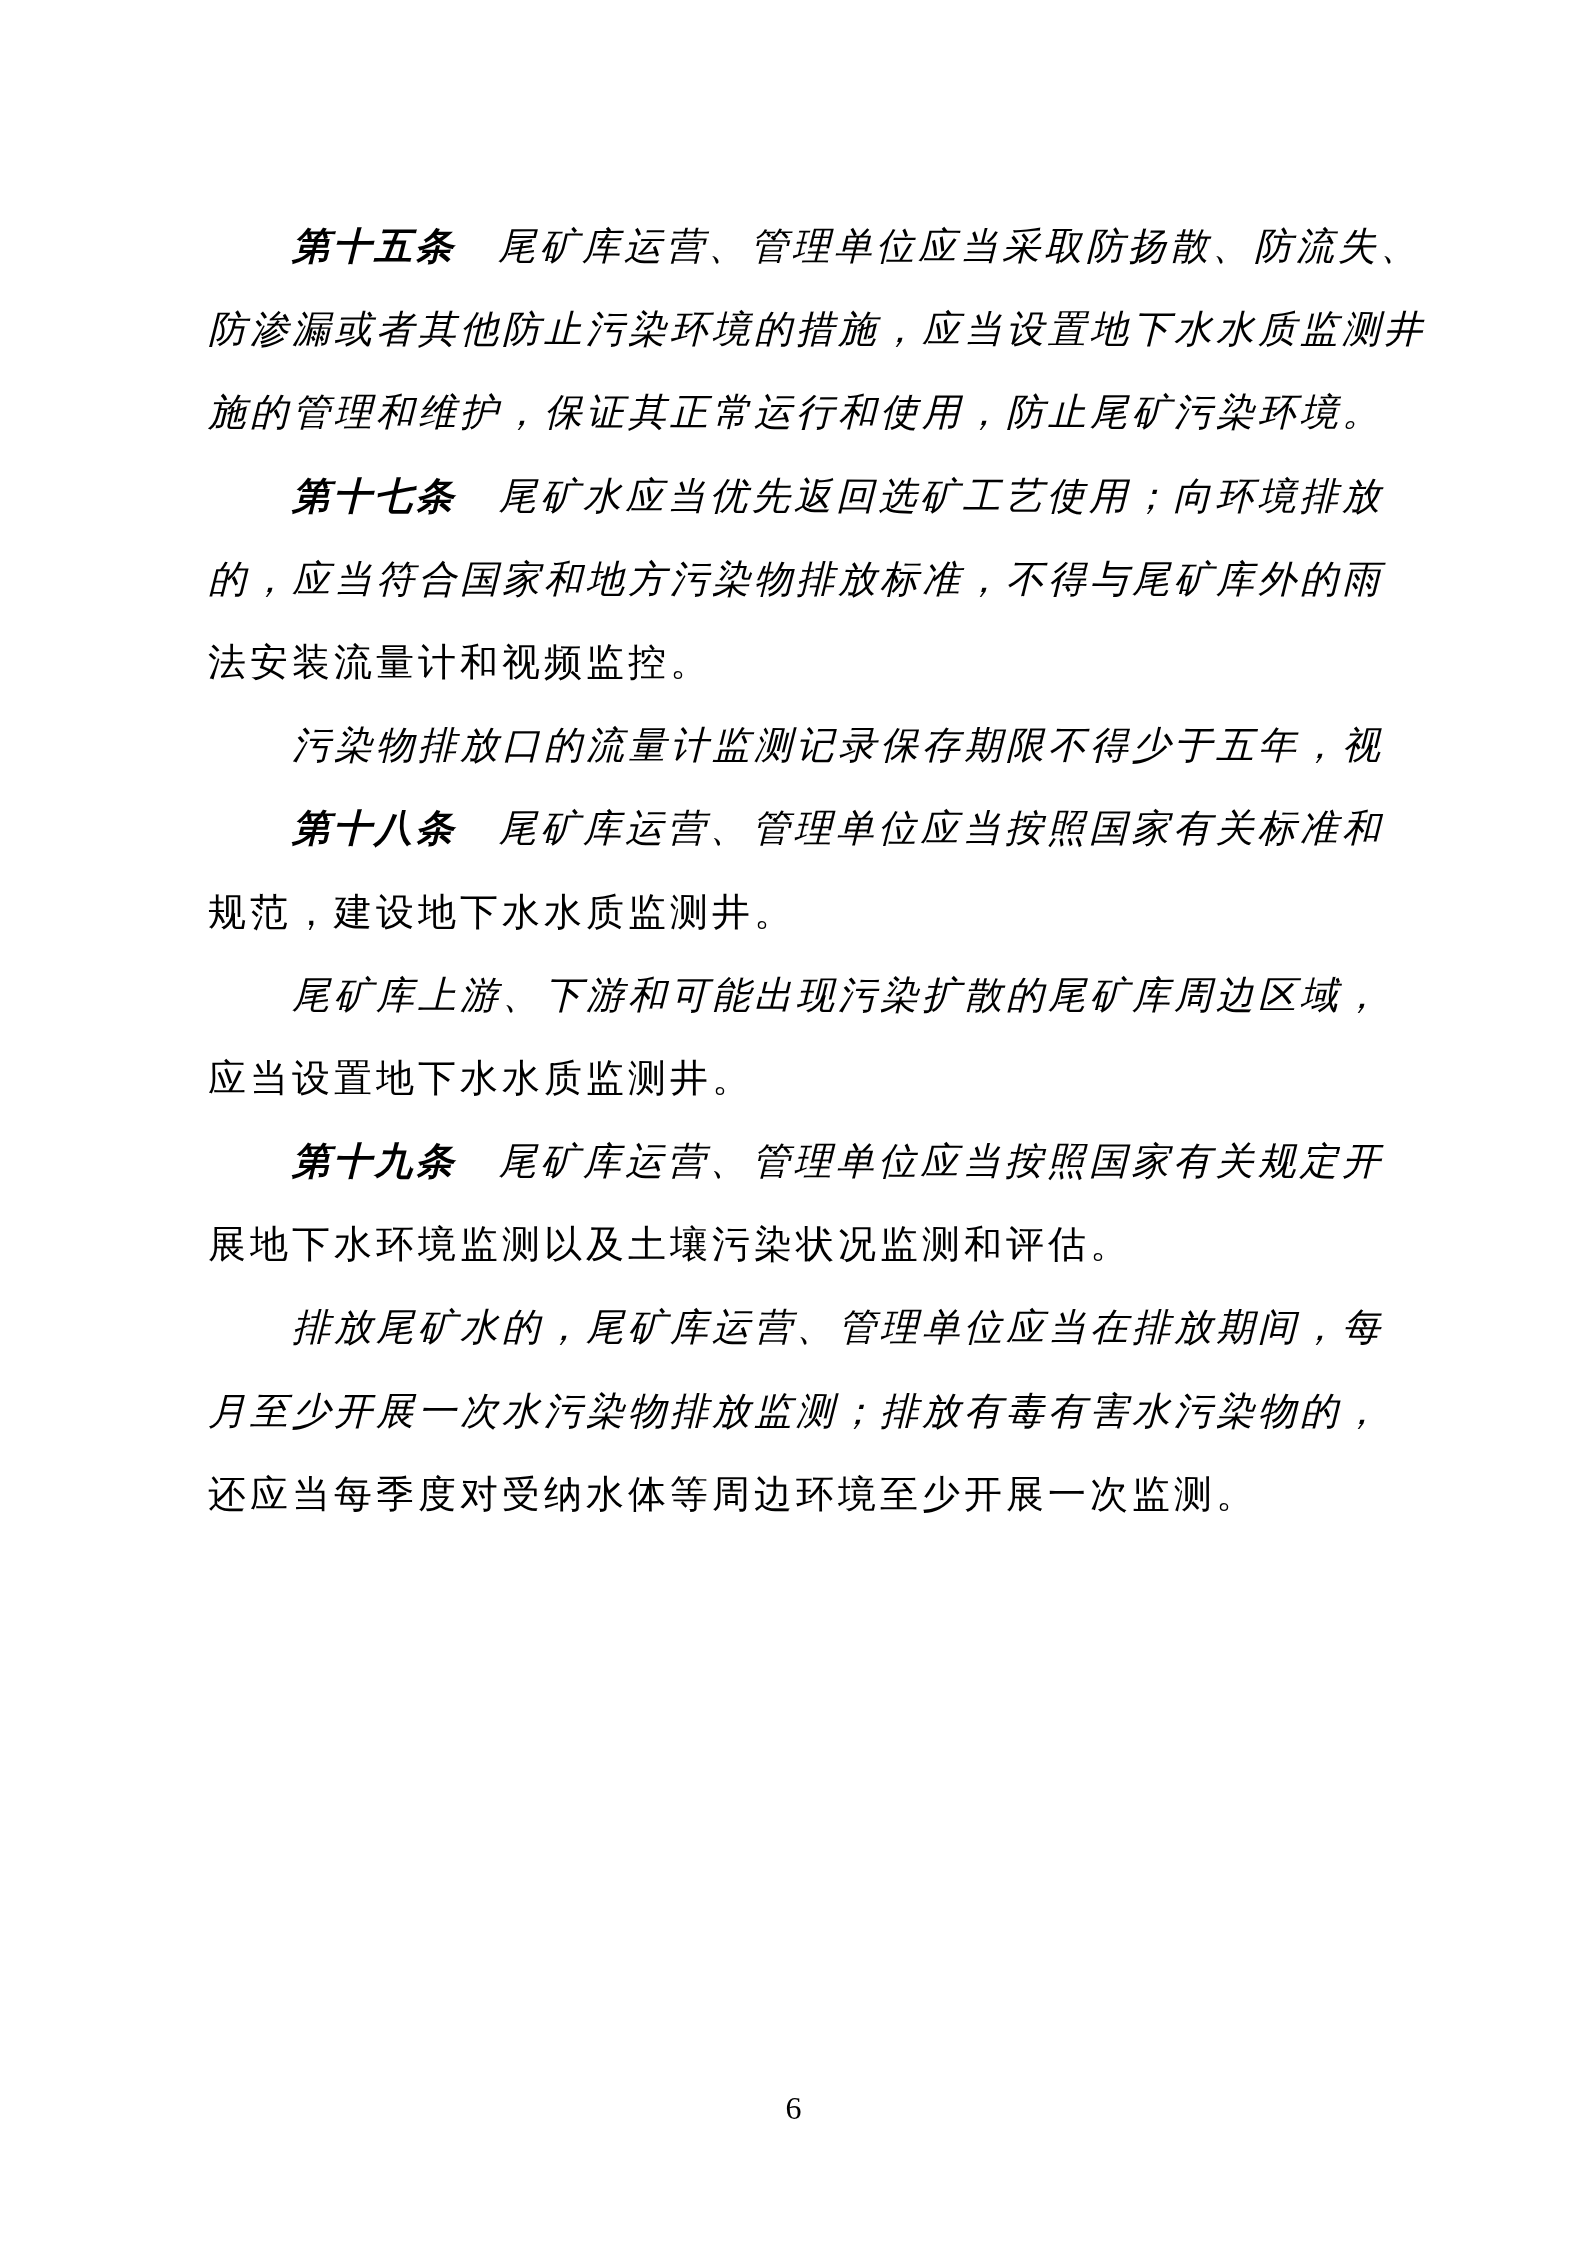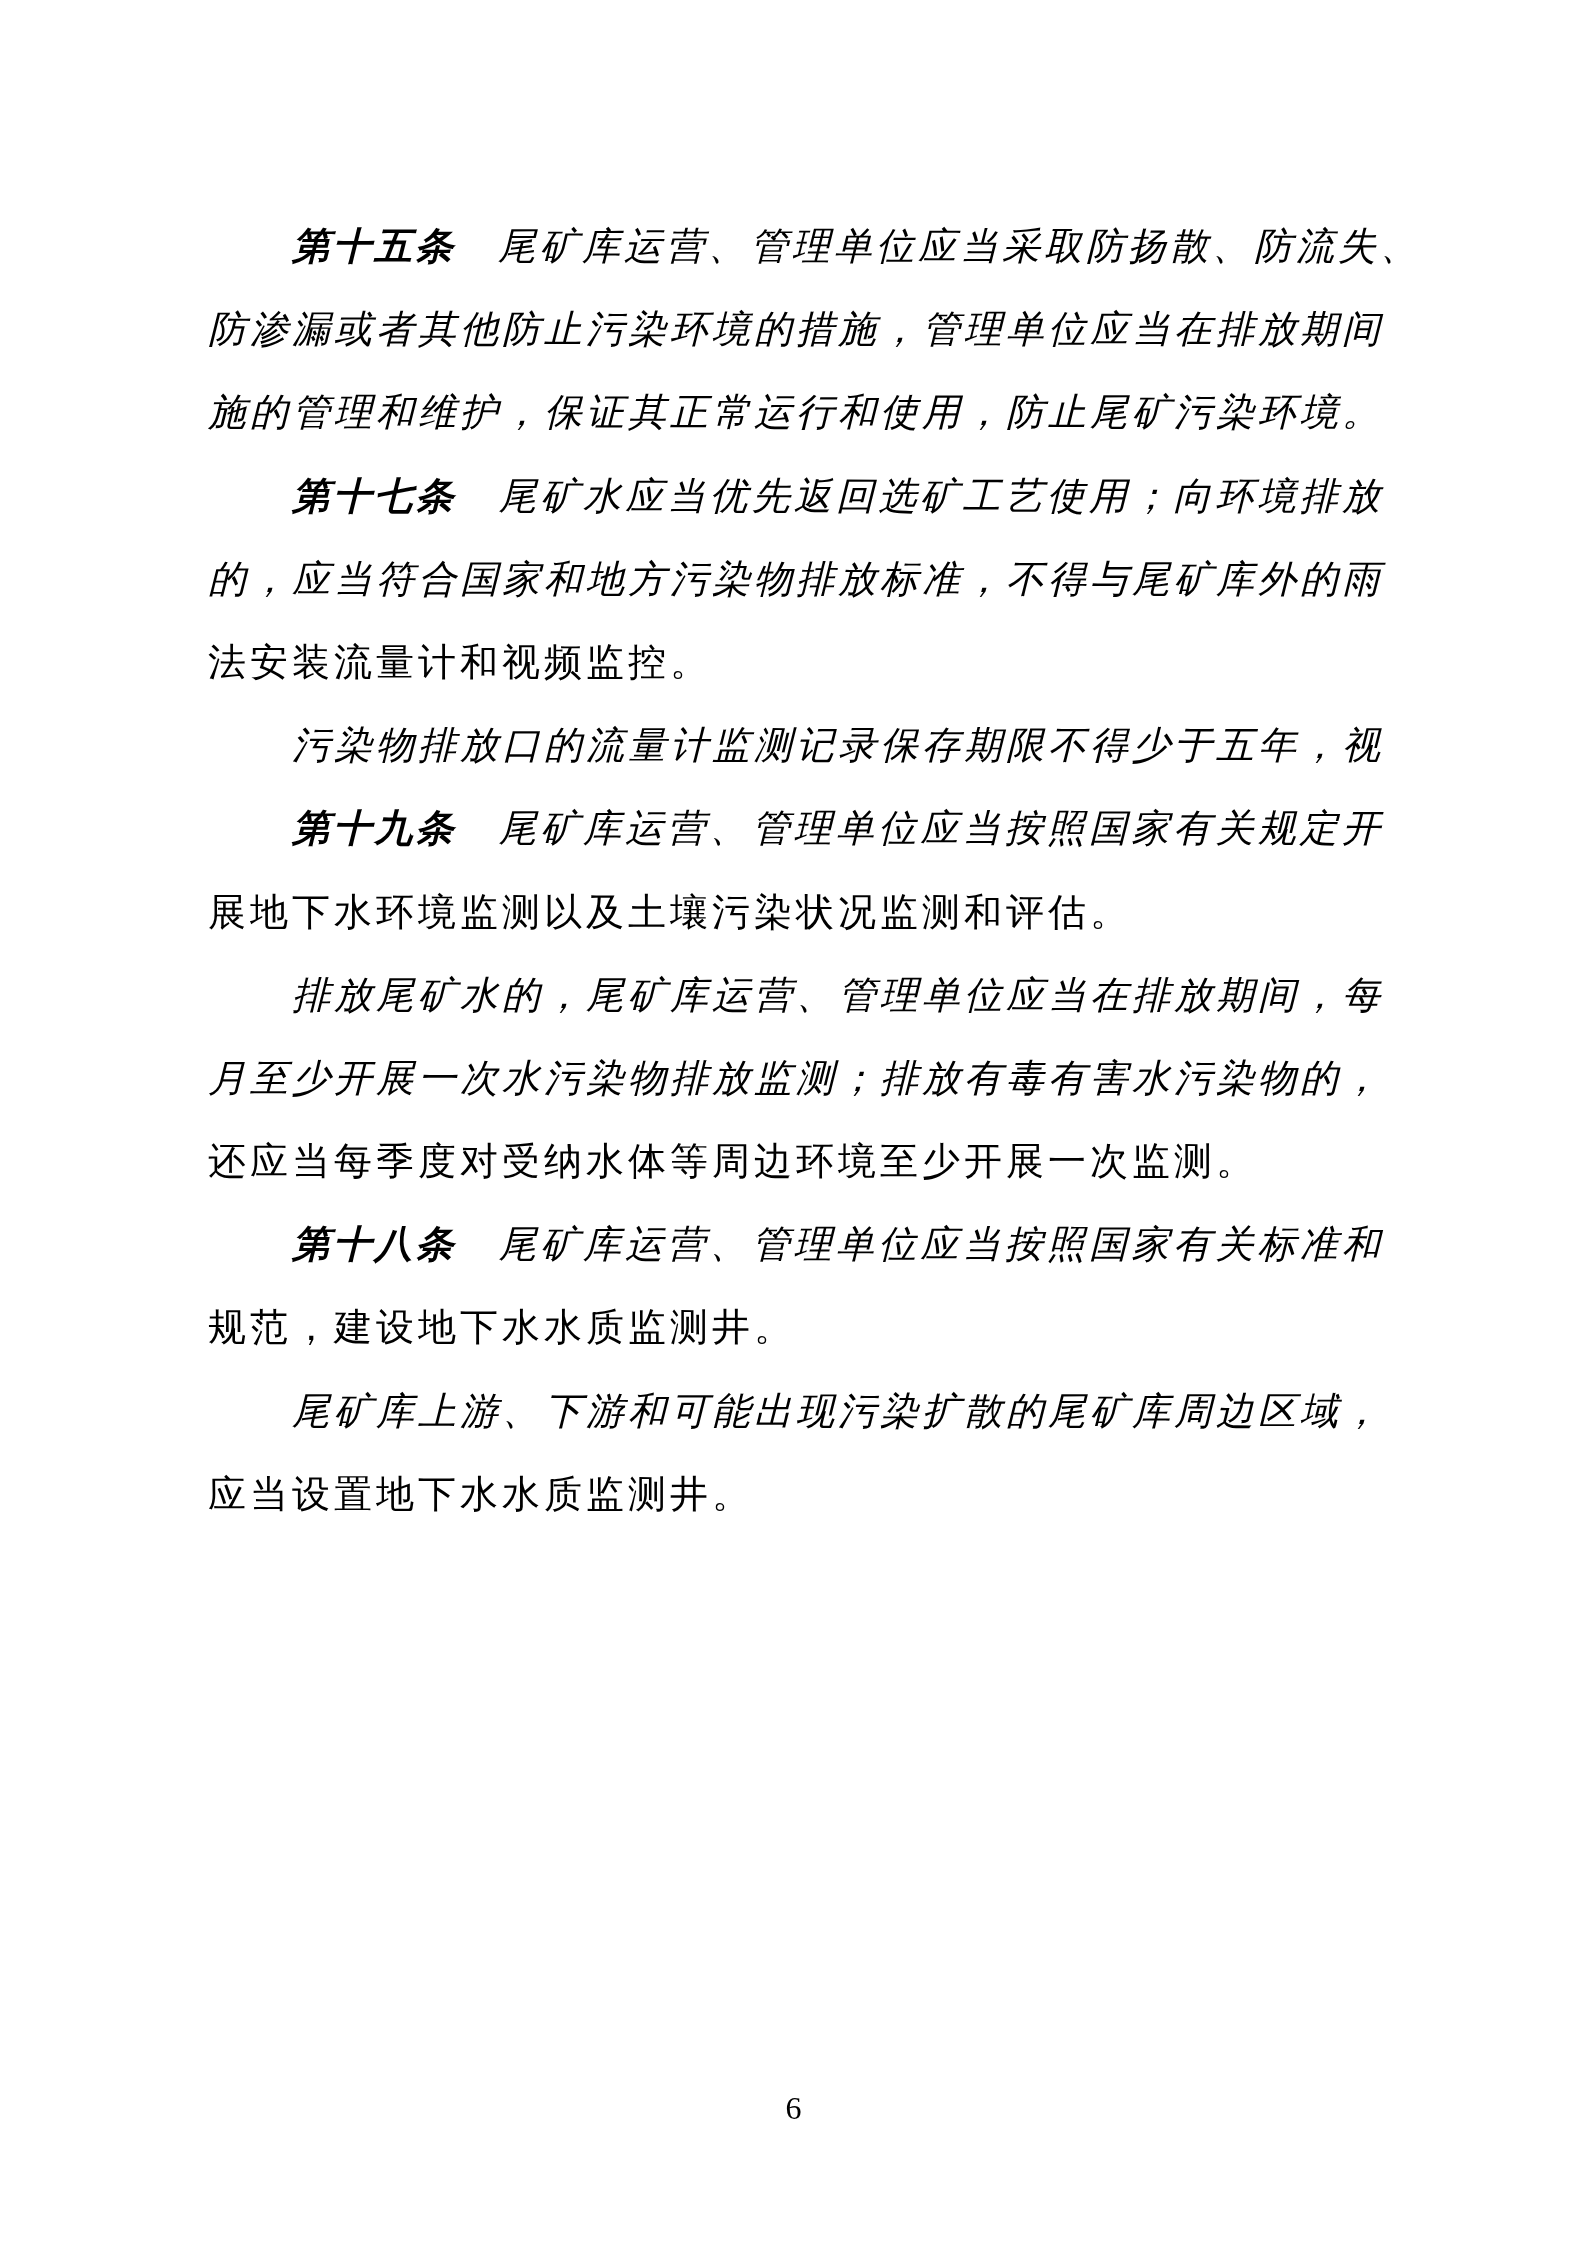--- a/index.html
+++ b/index.html
@@ -56,42 +56,42 @@
       color: #000000;
     }
   </style>
 </head>
 <body>
 
 <div class="page-body">
 
   <div class="article">
     <div class="line full indent"><span class="heading">第十五条</span><span>尾矿库运营、管理单位应当采取防扬散、防流失、</span></div>
-    <div class="line full">防渗漏或者其他防止污染环境的措施，管理单位应当在排放期间</div>
+    <div class="line full">防渗漏或者其他防止污染环境的措施，应当设置地下水水质监测井</div>
     <div class="line full">施的管理和维护，保证其正常运行和使用，防止尾矿污染环境。</div>
   </div>
 
 
   <div class="article">
     <div class="line full indent"><span class="heading">第十七条</span><span>尾矿水应当优先返回选矿工艺使用；向环境排放</span></div>
     <div class="line full">的，应当符合国家和地方污染物排放标准，不得与尾矿库外的雨</div>
     <div class="line">法安装流量计和视频监控。</div>
     <div class="line full indent">污染物排放口的流量计监测记录保存期限不得少于五年，视</div>
   </div>
 
   <div class="article">
+    <div class="line full indent"><span class="heading">第十八条</span><span>尾矿库运营、管理单位应当按照国家有关标准和</span></div>
+    <div class="line">规范，建设地下水水质监测井。</div>
+    <div class="line full indent">尾矿库上游、下游和可能出现污染扩散的尾矿库周边区域，</div>
+    <div class="line">应当设置地下水水质监测井。</div>
+  </div>
+
+  <div class="article">
     <div class="line full indent"><span class="heading">第十九条</span><span>尾矿库运营、管理单位应当按照国家有关规定开</span></div>
     <div class="line">展地下水环境监测以及土壤污染状况监测和评估。</div>
     <div class="line full indent">排放尾矿水的，尾矿库运营、管理单位应当在排放期间，每</div>
     <div class="line full">月至少开展一次水污染物排放监测；排放有毒有害水污染物的，</div>
     <div class="line">还应当每季度对受纳水体等周边环境至少开展一次监测。</div>
   </div>
 
-  <div class="article">
-    <div class="line full indent"><span class="heading">第十八条</span><span>尾矿库运营、管理单位应当按照国家有关标准和</span></div>
-    <div class="line">规范，建设地下水水质监测井。</div>
-    <div class="line full indent">尾矿库上游、下游和可能出现污染扩散的尾矿库周边区域，</div>
-    <div class="line">应当设置地下水水质监测井。</div>
-  </div>
-
 </div>
 
 <div class="page-number">6</div>
 
 </body></html>

